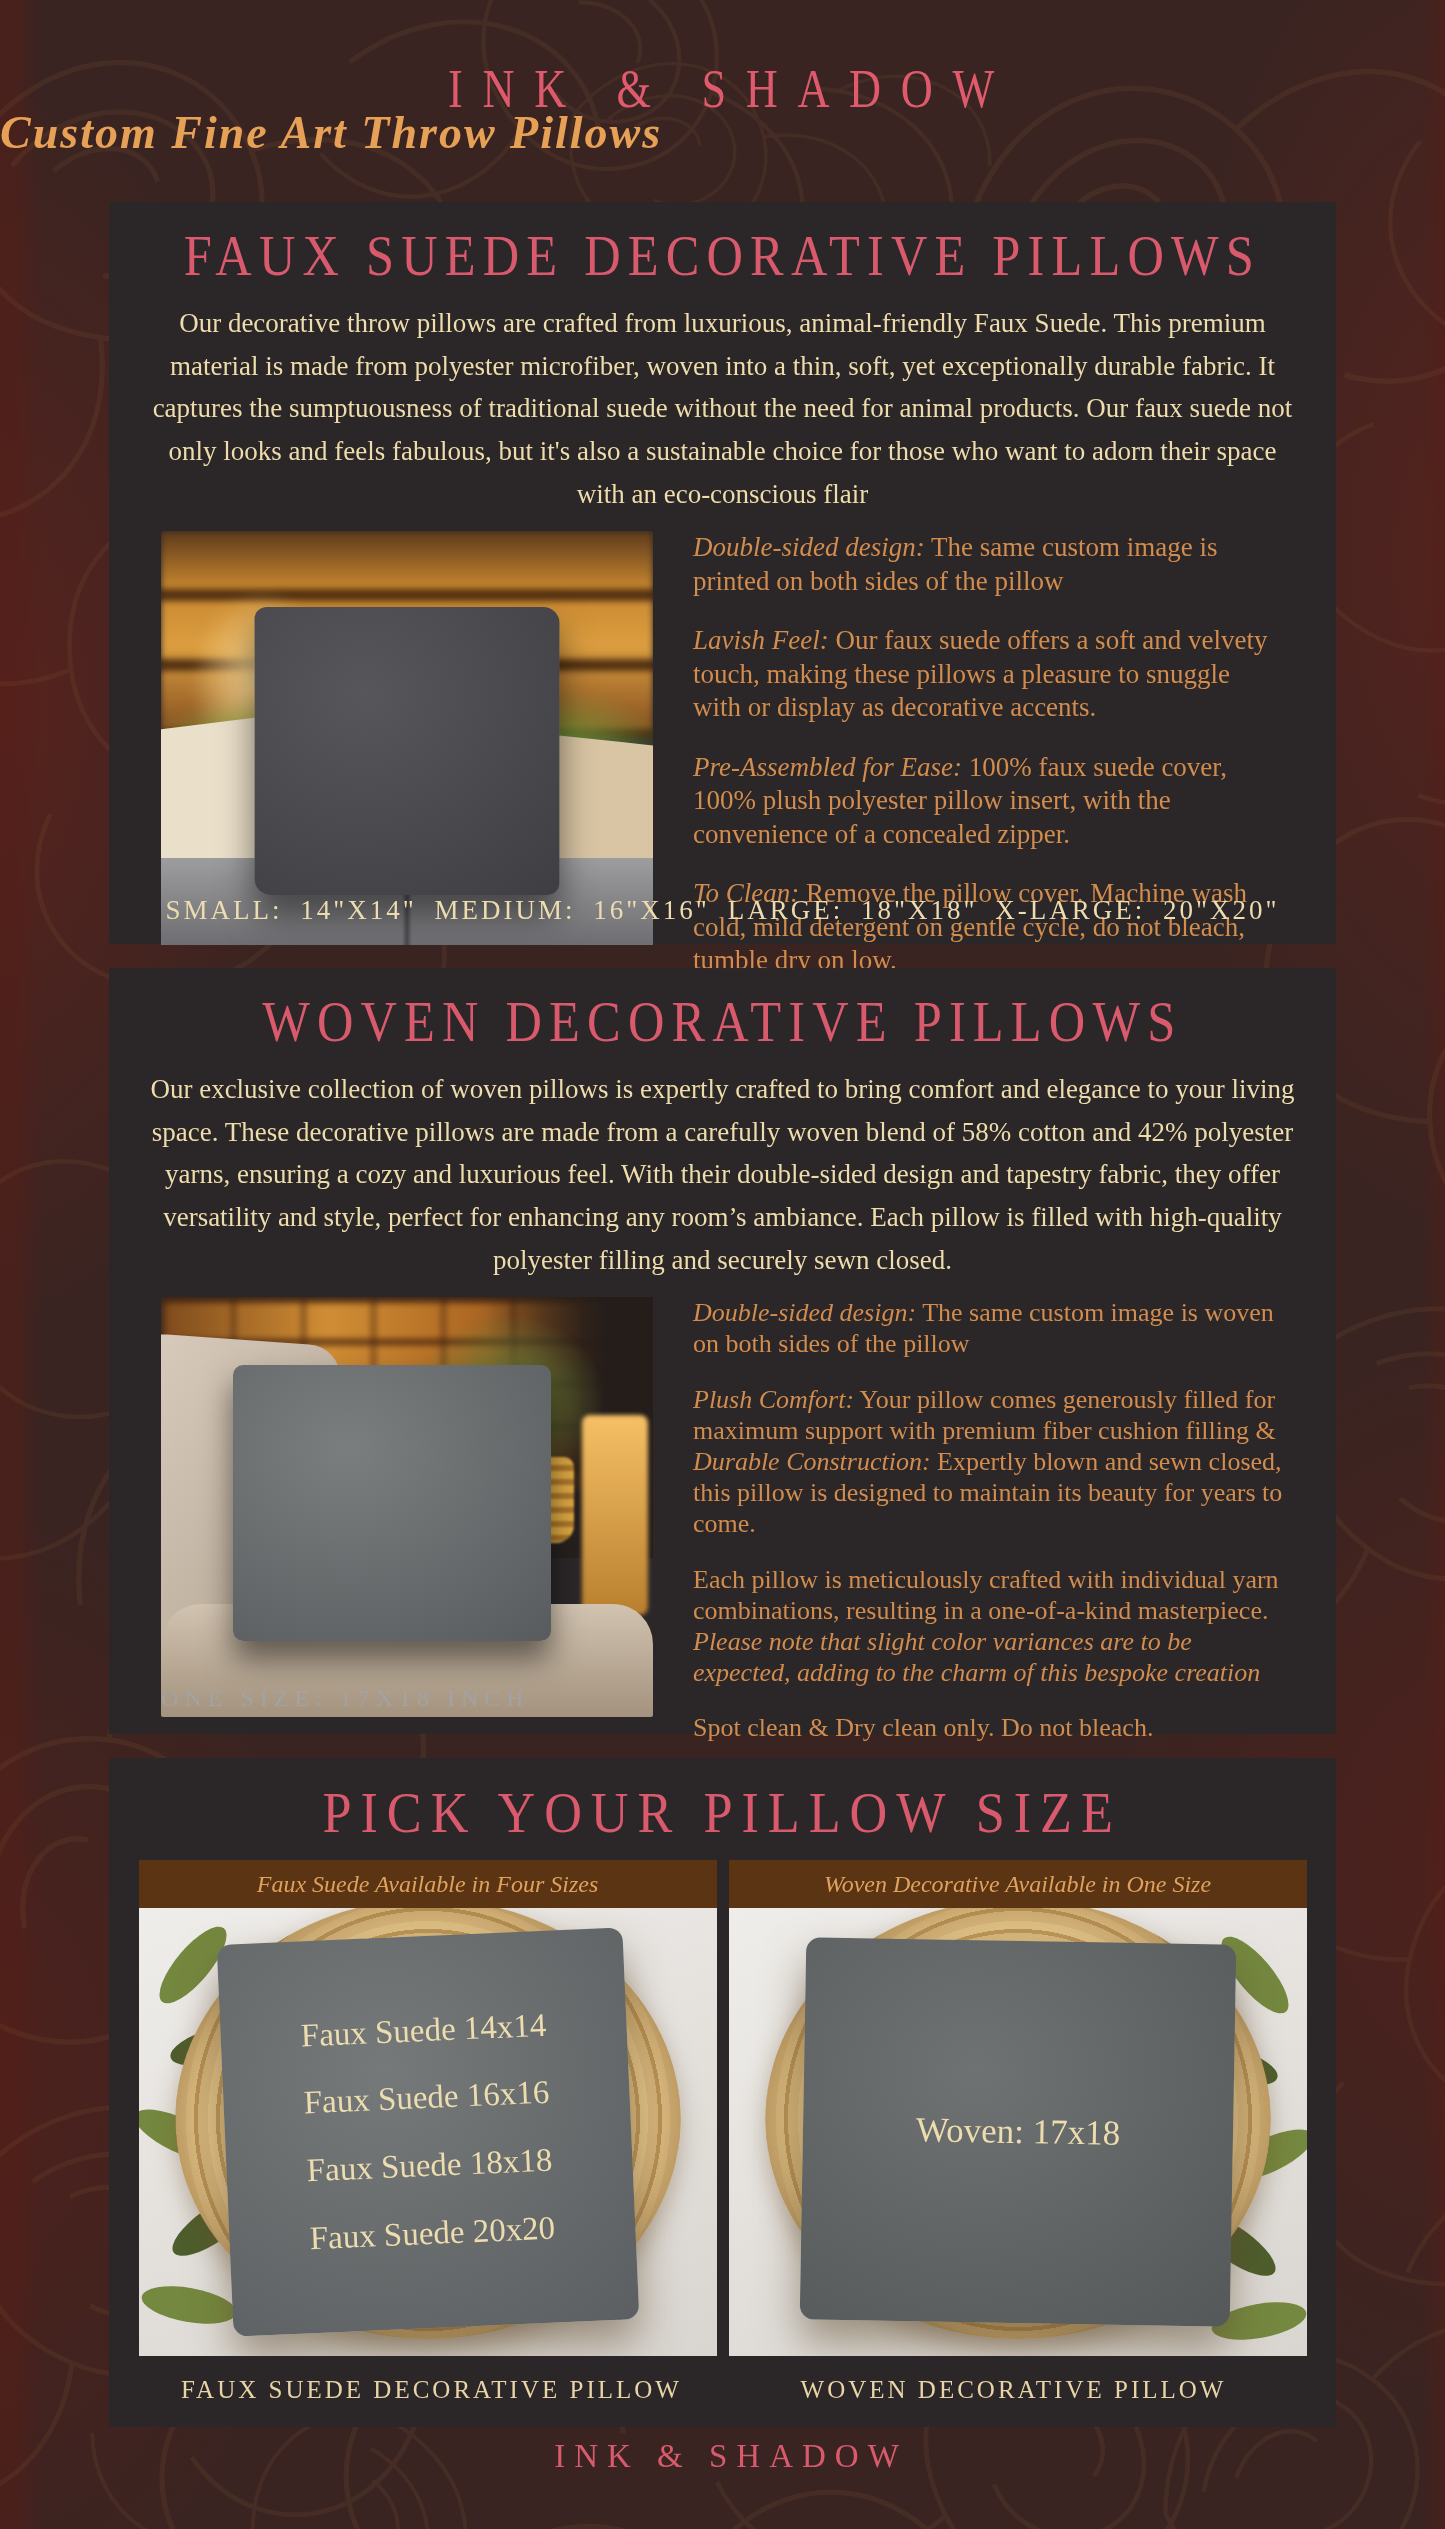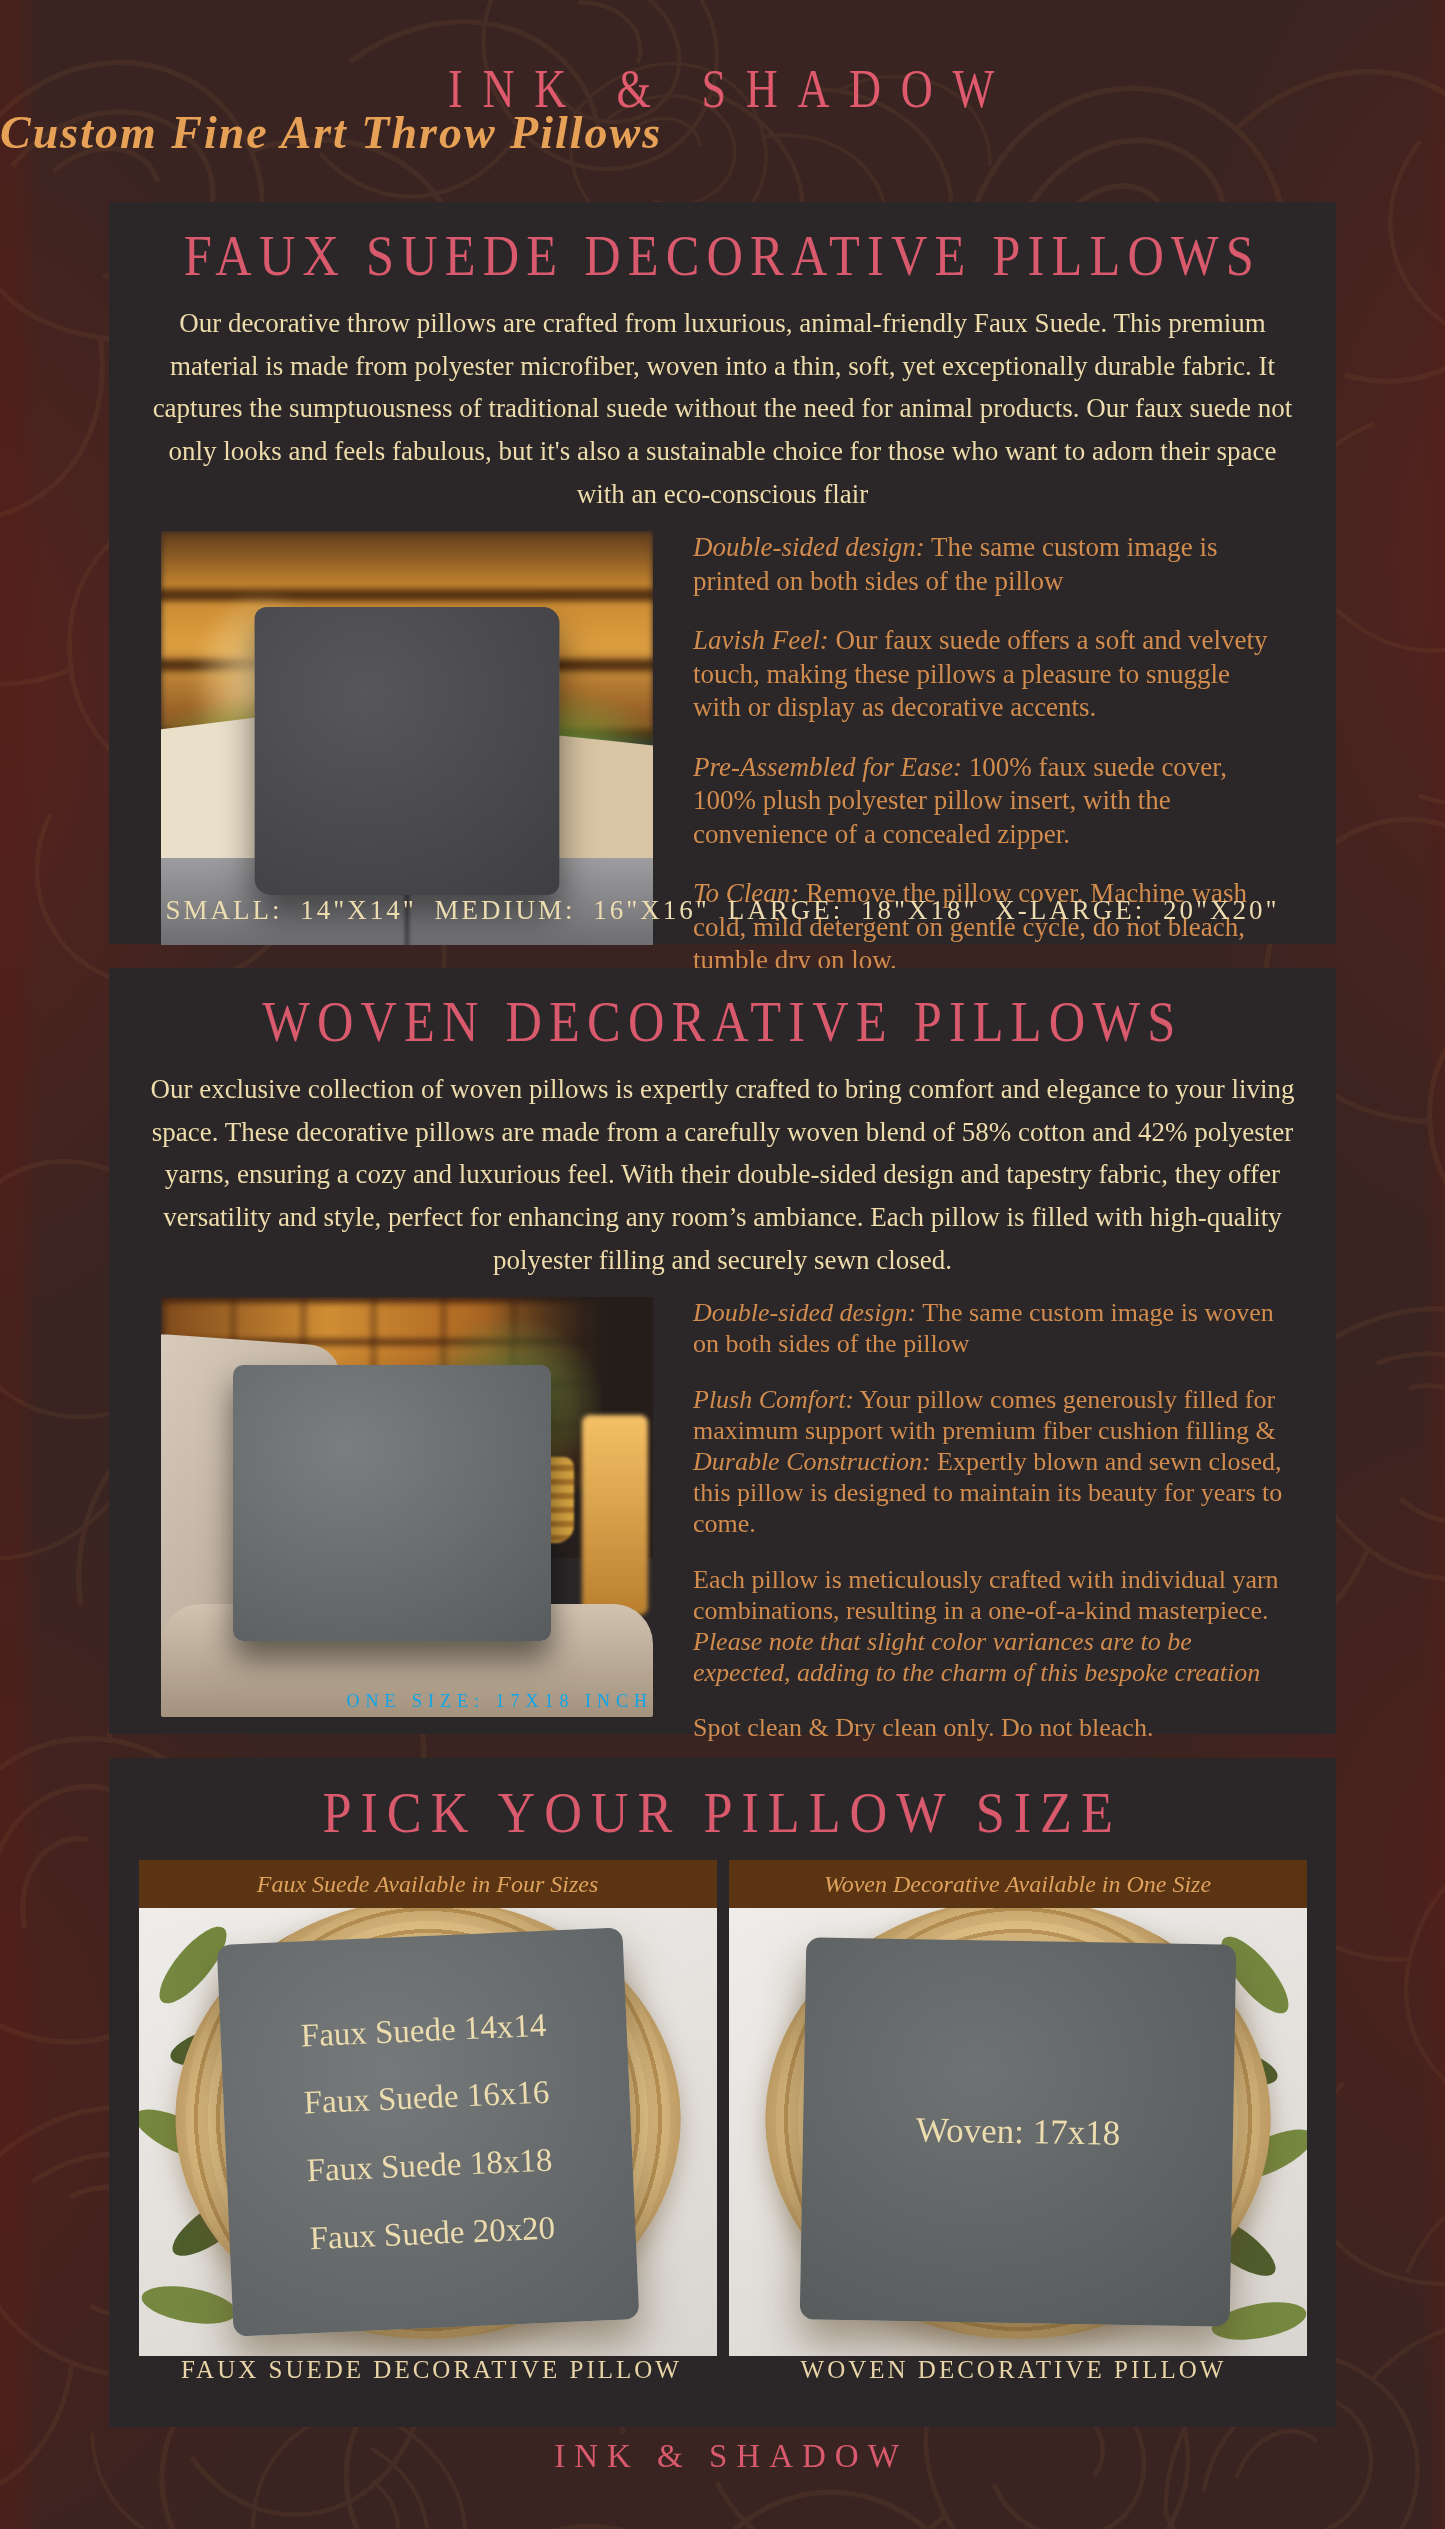--- a/index.html
+++ b/index.html
@@ -39,29 +39,29 @@
   #photo2{height:420px;}
   .features{flex:1;display:flex;flex-direction:column;padding-left:40px;color:#d28c4e;}
   #panel-faux .features{font-size:27px;line-height:1.24;}
   #panel-woven .features{font-size:26px;line-height:1.2;height:455px;}
   .features p{margin:0 0 26px;}
   #panel-woven .features p{margin:0 0 24px;}
   .features p.care{margin:auto 0 0;}
   .it{font-style:italic;}
   .sizes-line{position:absolute;bottom:18px;left:0;width:100%;text-align:center;
     color:#ecdcb0;font-size:27px;letter-spacing:3px;word-spacing:8px;}
-  .one-size{position:absolute;bottom:22px;left:52px;width:492px;text-align:right;
-    color:#0ea5e9;font-size:18px;letter-spacing:6px;}
+  .one-size{position:absolute;bottom:22px;left:52px;width:492px;text-align:left;
+    color:#a3a3a3;font-size:24px;letter-spacing:6px;}
   
   .cards{display:flex;justify-content:center;gap:12px;margin-top:18px;}
   .card{width:578px;}
   .banner{height:48px;line-height:48px;background:#5b3413;color:#dfa25d;
     font-style:italic;text-align:center;font-size:24px;}
   .card-photo{position:relative;height:448px;overflow:hidden;}
-  .card-captions{display:flex;justify-content:center;gap:4px;}
+  .card-captions{display:flex;justify-content:center;gap:4px;margin-top:20px;}
   .card-caption{width:578px;text-align:center;color:#e8d4a6;font-size:25px;letter-spacing:3px;}
   .footer-brand{position:absolute;top:2438px;left:0;width:100%;text-align:center;
     color:#d85a6c;font-size:33px;letter-spacing:9px;}
   
   .abs{position:absolute;}
   .p1-shelves{left:0;top:0;right:0;height:50%;
     background:
       repeating-linear-gradient(180deg, rgba(56,28,9,0) 0 58px, rgba(56,28,9,.8) 58px 70px),
       linear-gradient(180deg,#5d3a1c 0%,#c8872f 28%,#dc9e40 55%,#7e4a1e 100%);
     filter:blur(3px);}

